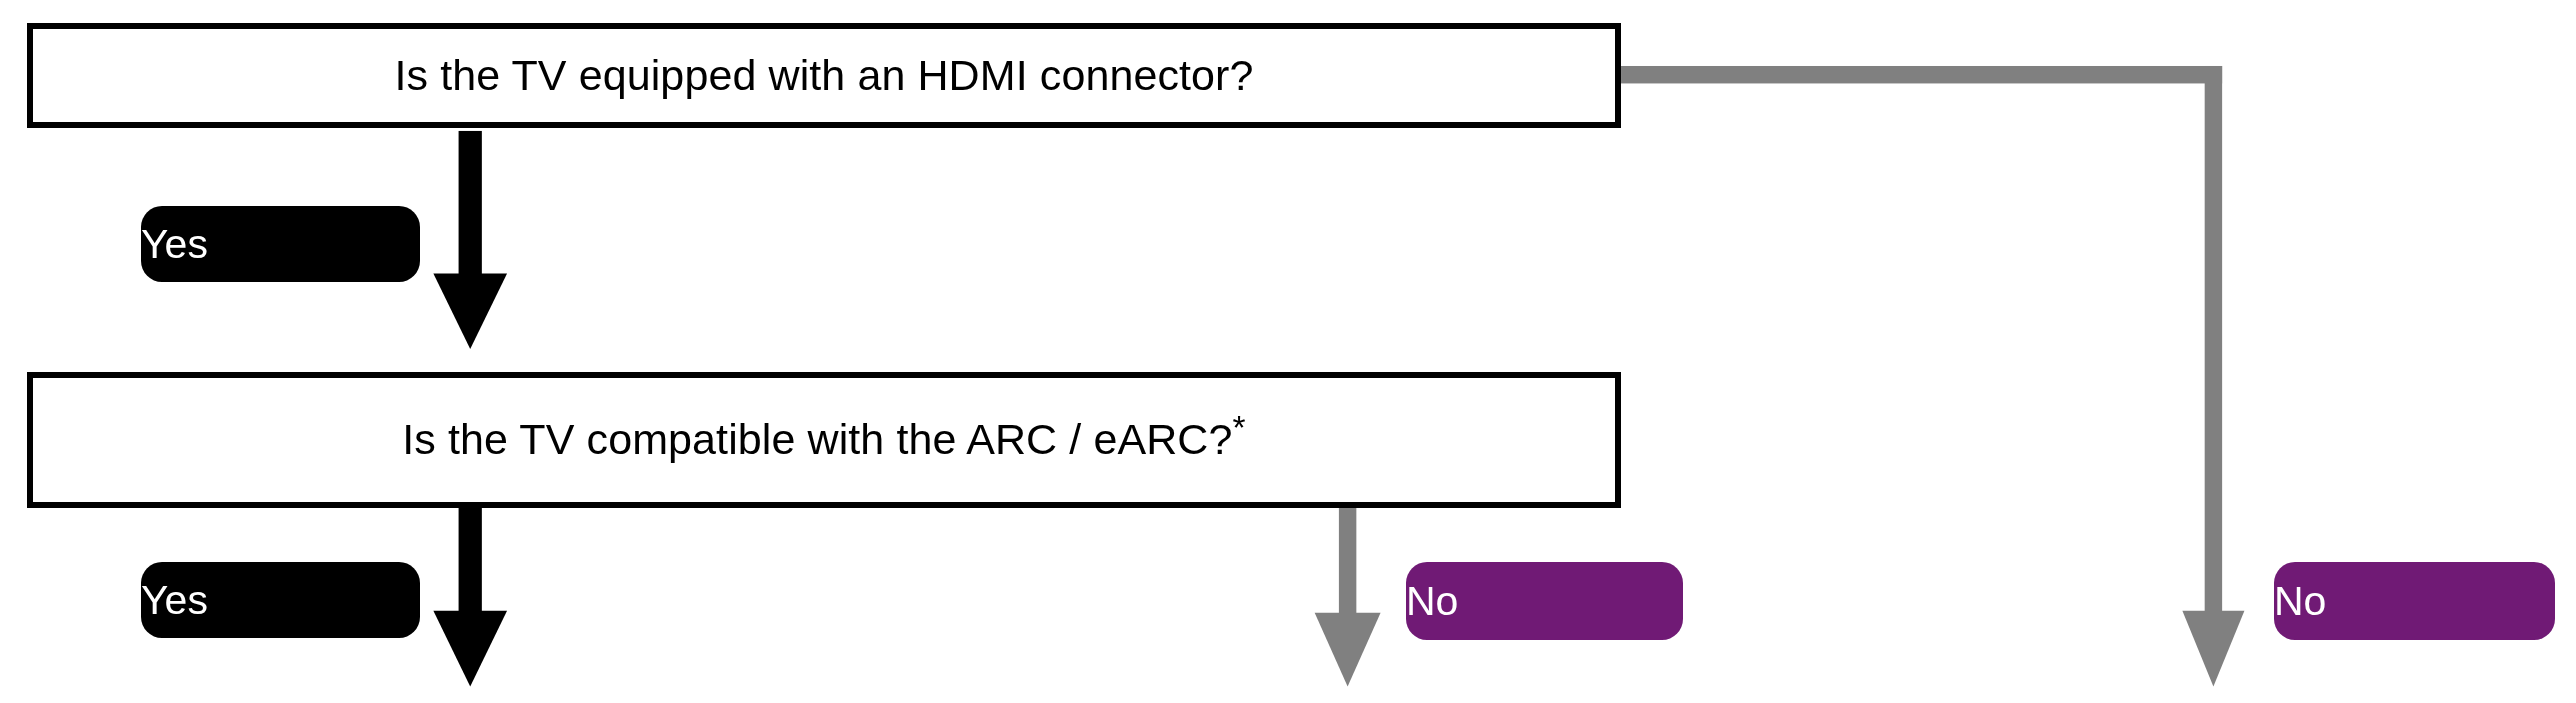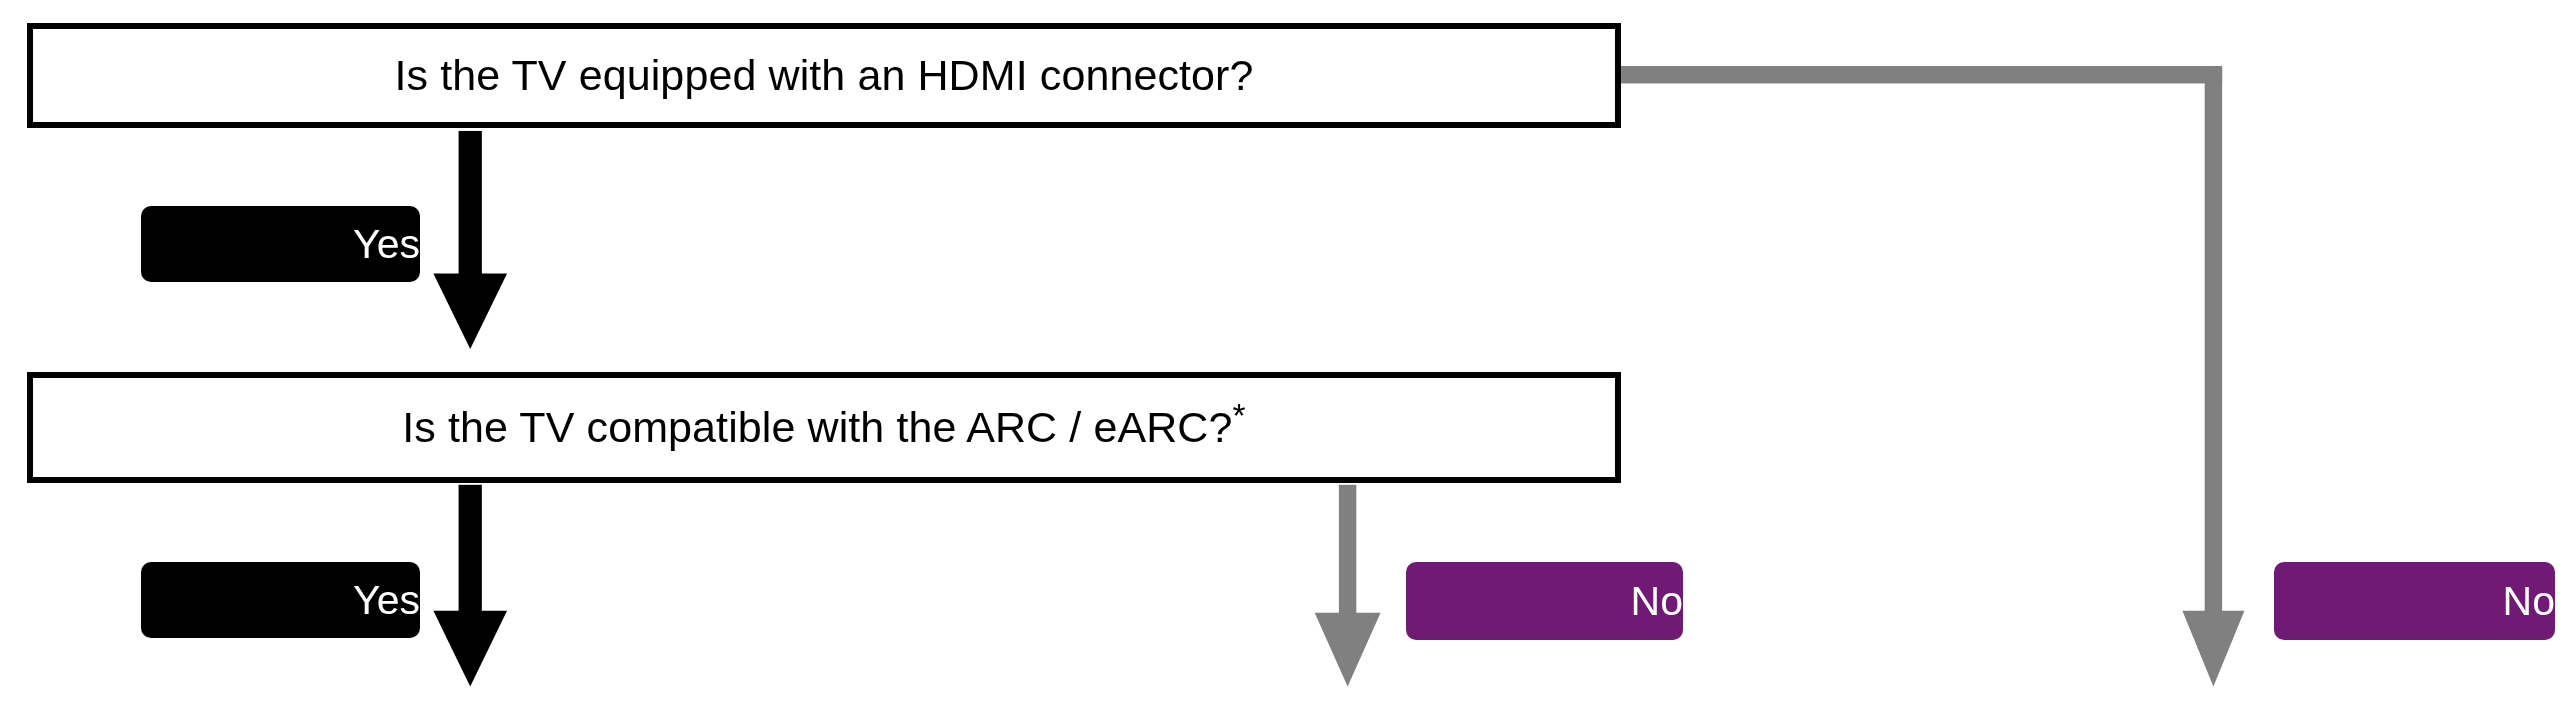--- a/index.html
+++ b/index.html
@@ -46,31 +46,31 @@
   #box-hdmi {
     left: 27px;
     top: 23px;
     width: 1594px;
     height: 105px;
   }
   #box-arc {
     left: 27px;
     top: 372px;
     width: 1594px;
-    height: 111px;
+    height: 136px;
   }
 
   
   .pill {
     position: absolute;
     box-sizing: border-box;
-    border-radius: 10px;
+    border-radius: 21px;
     display: flex;
     align-items: center;
-    justify-content: flex-end;
+    justify-content: flex-start;
     color: #ffffff;
     font-size: 41px;
     line-height: 1;
     user-select: none;
   }
   .pill.yes { background: #000000; }
   .pill.no  { background: #701a75; }
 
   #pill-yes-hdmi { left: 141px;  top: 206px; width: 279px; height: 76px; }
   #pill-yes-arc  { left: 141px;  top: 562px; width: 279px; height: 76px; }

